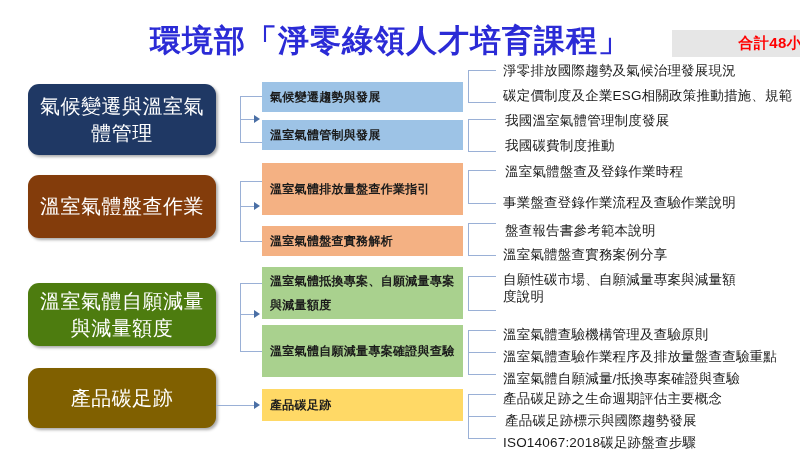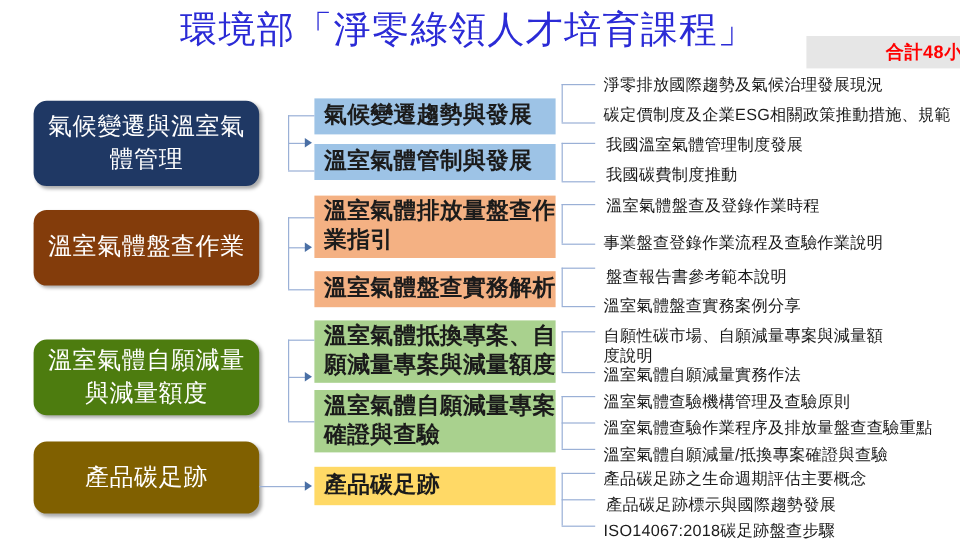--- a/index.html
+++ b/index.html
@@ -11,23 +11,23 @@
     position: relative; overflow: hidden;
     font-family: "Liberation Sans", "DejaVu Sans", sans-serif;
   }
   #stage { position: absolute; inset: 0; }
 
   
   #title-bar {
     position: absolute; left: 0; top: 6px; width: 800px; height: 46px;
   }
   #page-title {
-    position: absolute; left: 110px; top: 0; width: 560px;
+    position: absolute; left: 110px; top: 16px; width: 560px;
     text-align: center;
-    font-size: 31px; font-weight: normal; letter-spacing: 1px;
+    font-size: 31px; font-weight: bold; letter-spacing: 1px;
     color: #2b2bd6; line-height: 38px;
     white-space: nowrap;
   }
   #hours-badge {
     position: absolute; left: 672px; top: 30px;
     width: 124px; height: 27px;
     background: #e6e6e6;
     display: flex; align-items: center; justify-content: center;
     color: #ff0000; font-size: 15px; font-weight: bold;
     letter-spacing: 0.5px;
@@ -46,21 +46,21 @@
     letter-spacing: 0.5px;
     box-shadow: 2px 2px 3px rgba(0,0,0,0.33);
     padding: 0 8px;
     box-sizing: border-box;
   }
   .mbox {
     position: absolute;
     color: #1b1b1b;
     display: flex; align-items: center;
     text-align: left;
-    font-size: 19px; font-weight: bold;
+    font-size: 12px; font-weight: bold;
     line-height: 24px;
     letter-spacing: 0.3px;
     padding-left: 8px;
     box-sizing: border-box;
   }
   .ritem {
     position: absolute;
     color: #1b1b1b;
     font-size: 13.5px;
     line-height: 17px;
@@ -193,21 +193,20 @@
   <div class="ritem" style="left:503px; top:87px; width:296px;">碳定價制度及企業ESG相關政策推動措施、規範</div>
   <div class="ritem" style="left:505px; top:137px; width:296px;">我國碳費制度推動</div>
 
   <div class="ritem" style="left:503px; top:194px; width:296px;">事業盤查登錄作業流程及查驗作業說明</div>
   <div class="ritem" style="left:505px; top:163px; width:296px;">溫室氣體盤查及登錄作業時程</div>
 
   <div class="ritem" style="left:505px; top:222px; width:296px;">盤查報告書參考範本說明</div>
   <div class="ritem" style="left:503px; top:246px; width:296px;">溫室氣體盤查實務案例分享</div>
 
   <div class="ritem" style="left:503px; top:271px; width:243px;">自願性碳市場、自願減量專案與減量額度說明</div>
-  <div class="ritem" style="left:503px; top:304px; width:296px;">溫室氣體自願減量實務作法</div>
 
   <div class="ritem" style="left:503px; top:326px; width:296px;">溫室氣體查驗機構管理及查驗原則</div>
   <div class="ritem" style="left:503px; top:348px; width:300px;">溫室氣體查驗作業程序及排放量盤查查驗重點</div>
   <div class="ritem" style="left:503px; top:370px; width:300px;">溫室氣體自願減量/抵換專案確證與查驗</div>
 
   <div class="ritem" style="left:503px; top:390px; width:296px;">產品碳足跡之生命週期評估主要概念</div>
   <div class="ritem" style="left:505px; top:412px; width:296px;">產品碳足跡標示與國際趨勢發展</div>
   <div class="ritem" style="left:503px; top:434px; width:296px;">ISO14067:2018碳足跡盤查步驟</div>
 
 </div>

